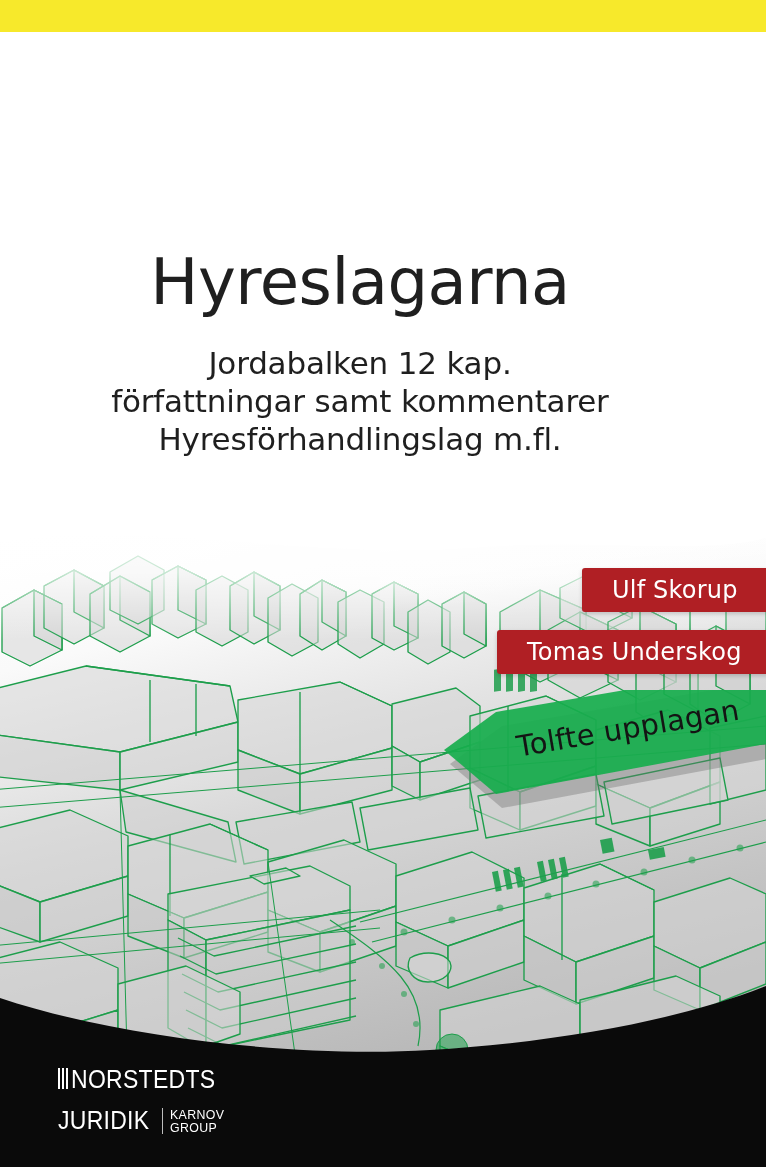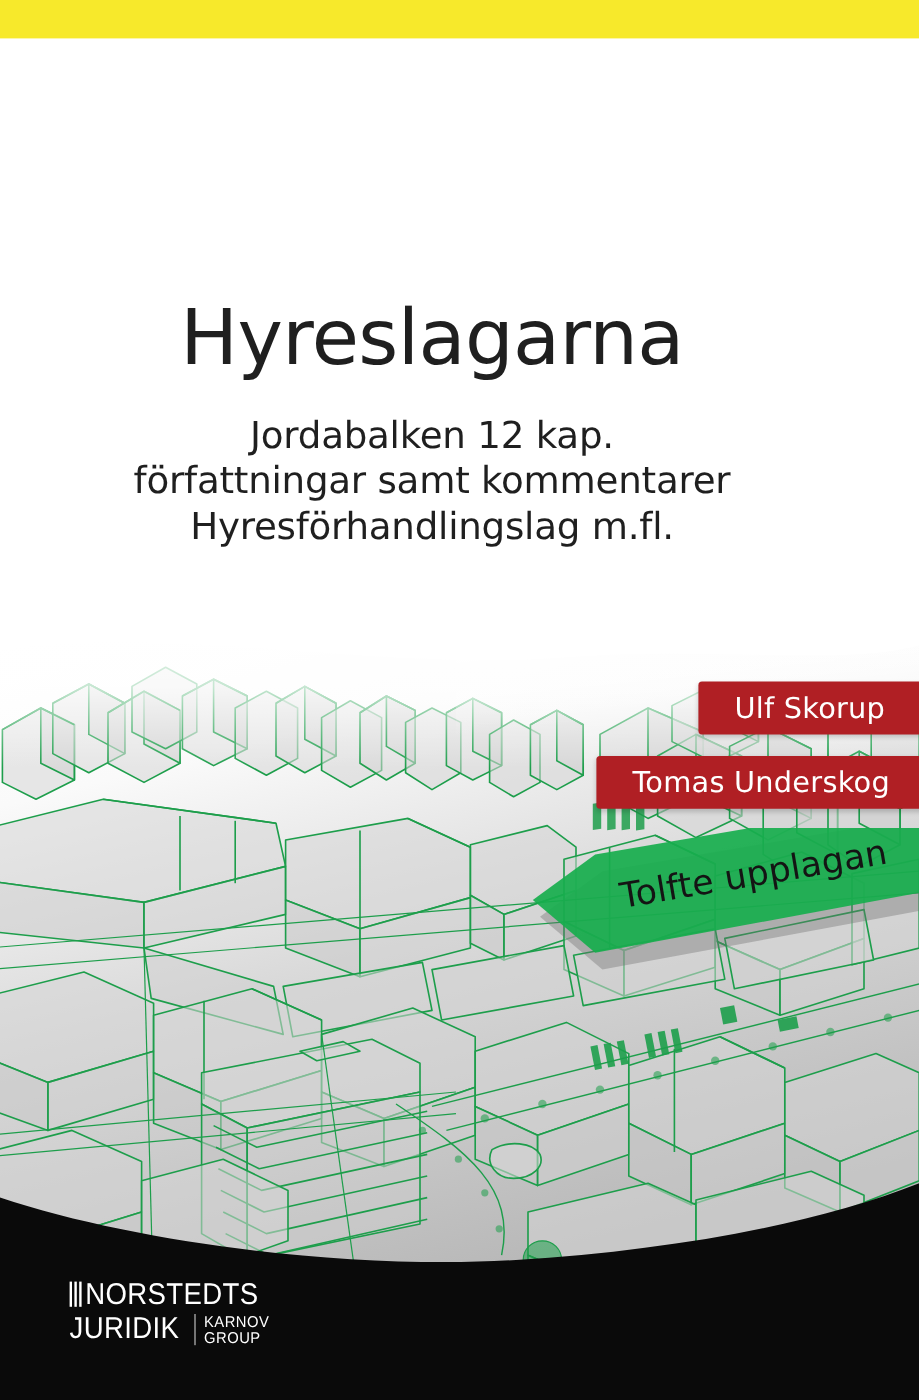--- a/index.html
+++ b/index.html
@@ -87,21 +87,21 @@
     letter-spacing: 0.3px;
     color: #ffffff;
     font-weight: 400;
     transform: scaleX(0.92);
     transform-origin: left bottom;
     white-space: nowrap;
   }
   .logo-row2 {
     display: flex;
     align-items: flex-start;
-    margin-top: 3px;
+    margin-top: 16px;
   }
   .logo-word2 {
     font-family: "Liberation Sans", sans-serif;
     font-size: 25px;
     line-height: 24px;
     letter-spacing: 0.3px;
     color: #ffffff;
     font-weight: 400;
     transform: scaleX(0.92);
     transform-origin: left top;

